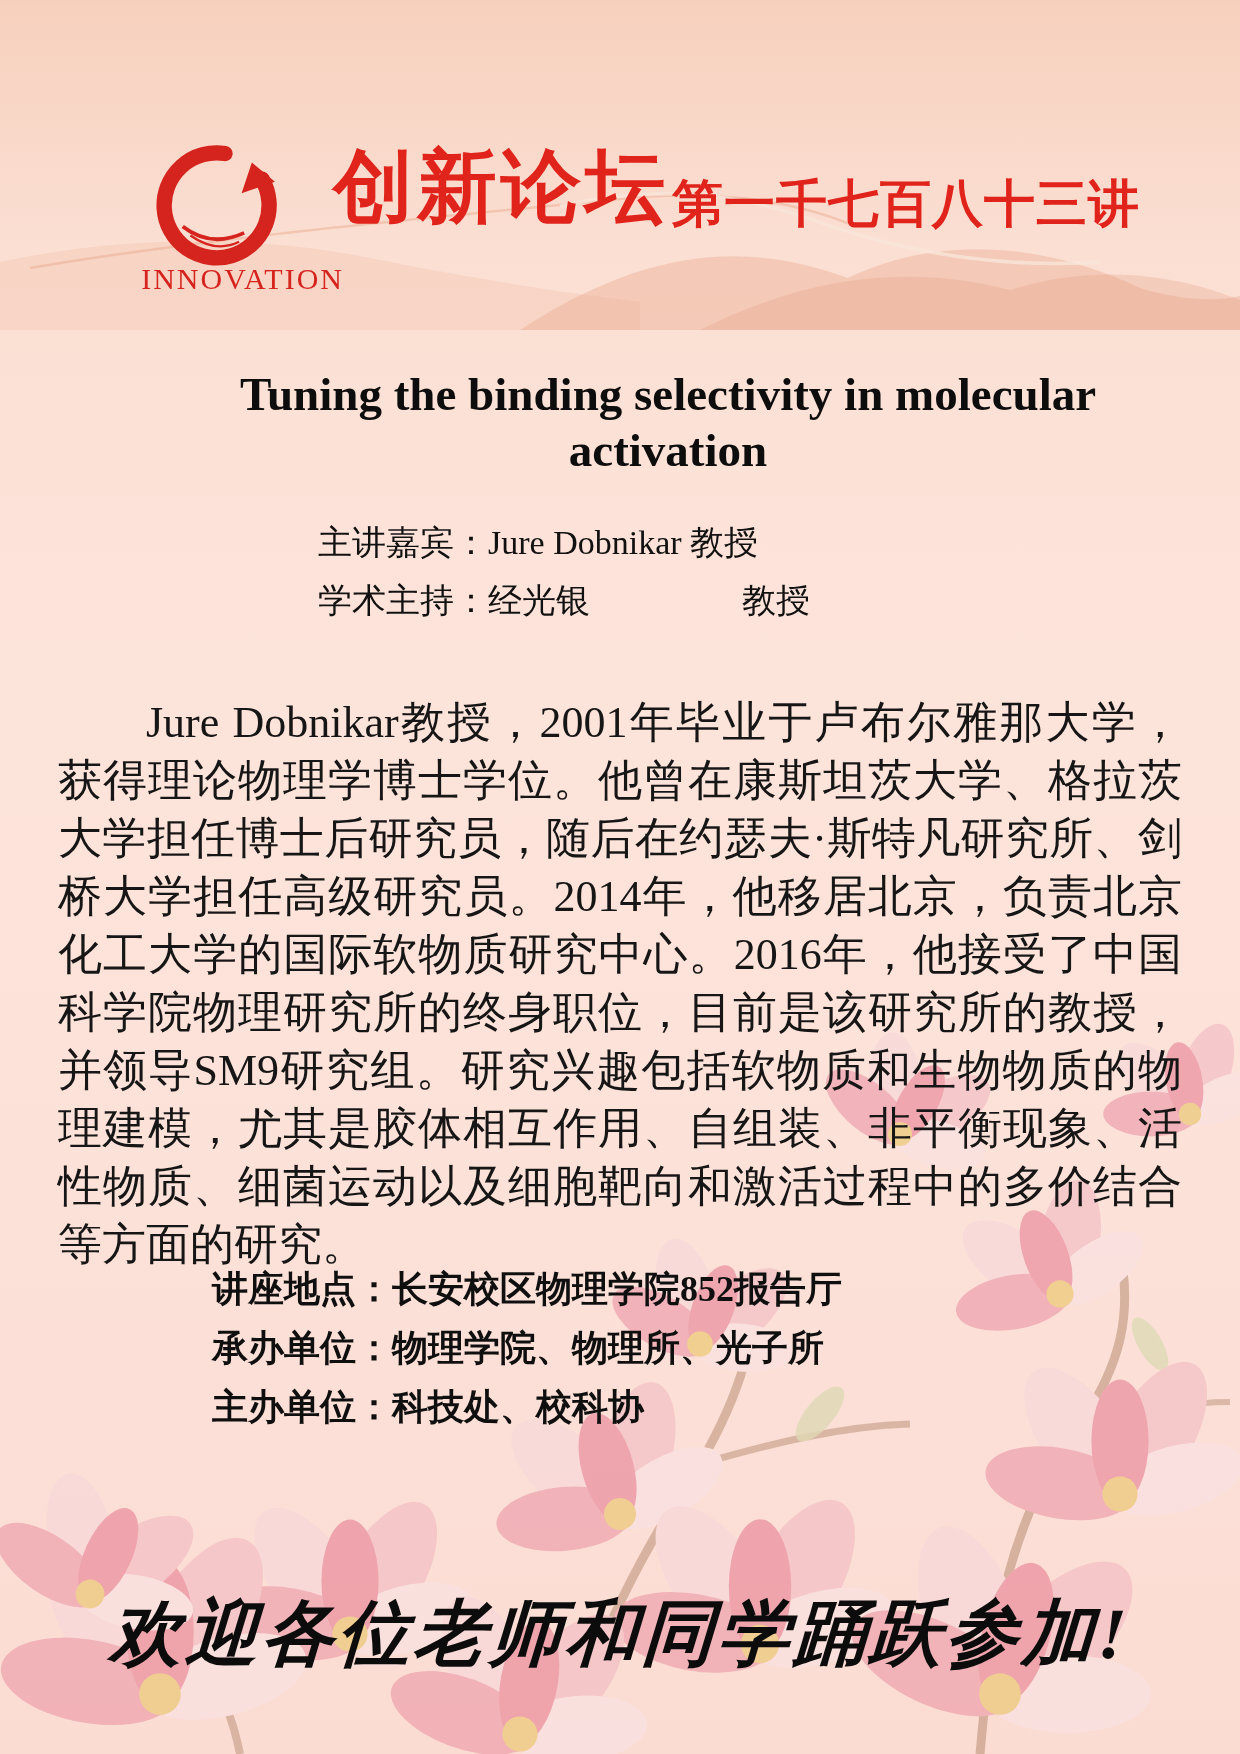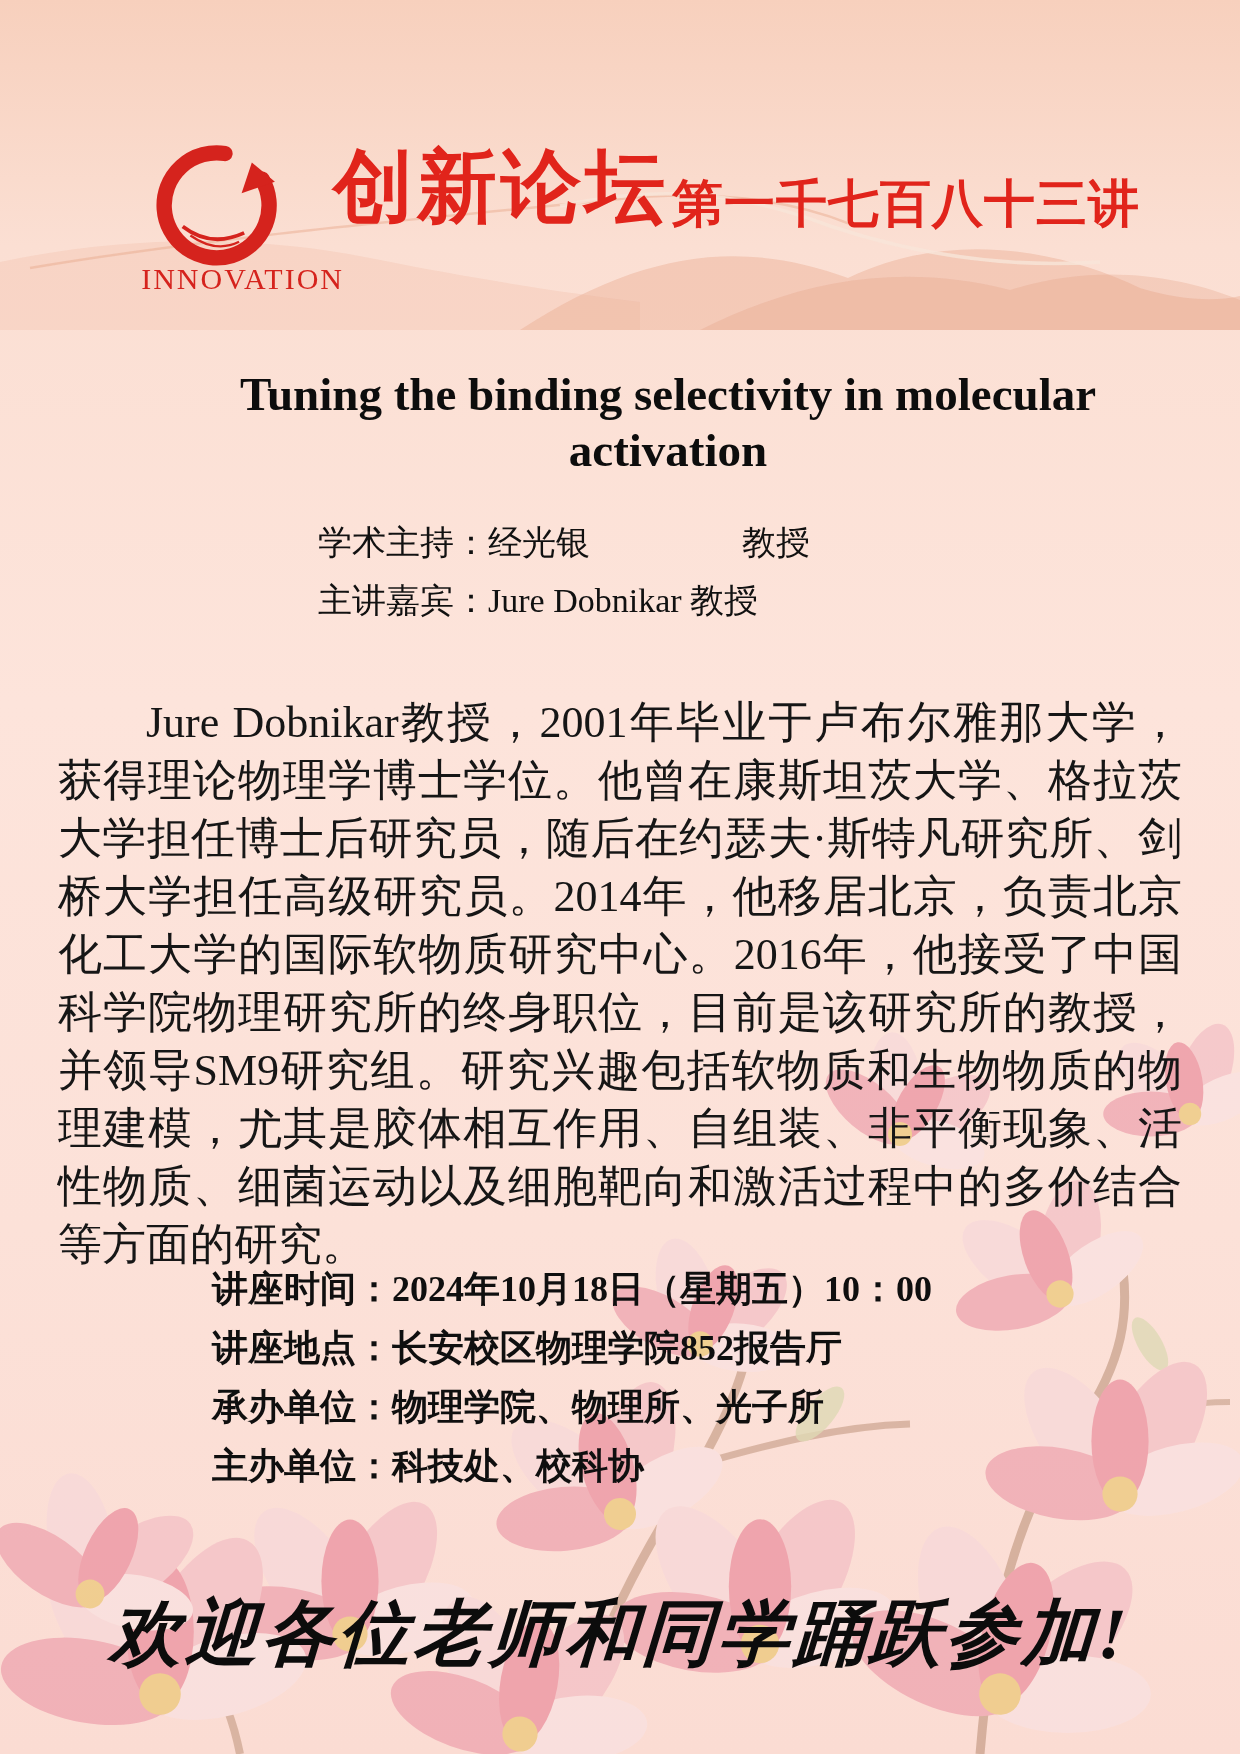--- a/index.html
+++ b/index.html
@@ -126,33 +126,30 @@
 
     <div class="forum-title">创新论坛</div>
     <div class="lecture-no">第一千七百八十三讲</div>
 
     <div class="main-title">
       <span class="inner">Tuning the binding selectivity in molecular activation</span>
     </div>
 
     <div class="speakers">
       <div>
-        <span>学术主持：</span><span>经光银</span><span class="host-title">教授</span>
+        <span>主讲嘉宾：</span><span>Jure Dobnikar 教授</span>
       </div>
       <div>
-        <span>主讲嘉宾：</span><span>Jure Dobnikar 教授</span>
+        <span>学术主持：</span><span>经光银</span><span class="host-title">教授</span>
       </div>
     </div>
 
     <div class="bio">Jure Dobnikar教授，2001年毕业于卢布尔雅那大学，获得理论物理学博士学位。他曾在康斯坦茨大学、格拉茨大学担任博士后研究员，随后在约瑟夫·斯特凡研究所、剑桥大学担任高级研究员。2014年，他移居北京，负责北京化工大学的国际软物质研究中心。2016年，他接受了中国科学院物理研究所的终身职位，目前是该研究所的教授，并领导SM9研究组。研究兴趣包括软物质和生物物质的物理建模，尤其是胶体相互作用、自组装、非平衡现象、活性物质、细菌运动以及细胞靶向和激活过程中的多价结合等方面的研究。</div>
 
     <div class="details">
-      <div class="detail-row">
-        <span>讲座时间：</span><span>2024年10月18日（星期五）10：00</span>
-      </div>
       <div class="detail-row">
         <span>讲座地点：</span><span>长安校区物理学院852报告厅</span>
       </div>
       <div class="detail-row">
         <span>承办单位：</span><span>物理学院、物理所、光子所</span>
       </div>
       <div class="detail-row">
         <span>主办单位：</span><span>科技处、校科协</span>
       </div>
     </div>

